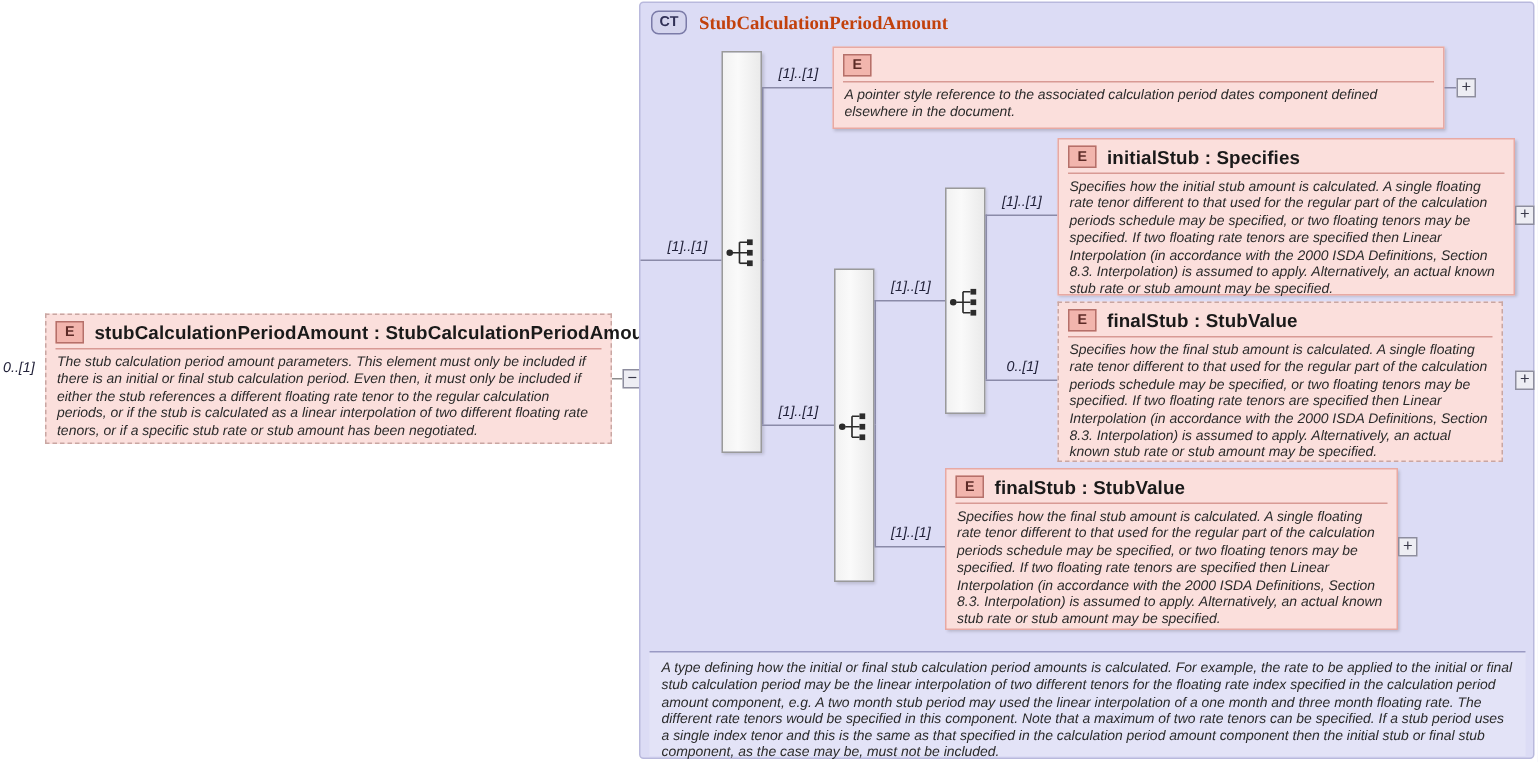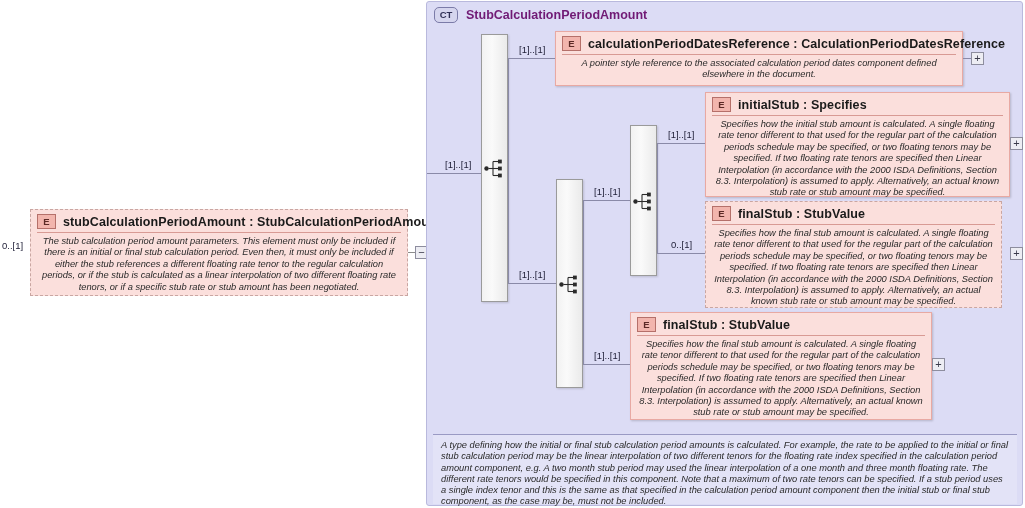--- a/index.html
+++ b/index.html
@@ -57,21 +57,21 @@
     height: 1px;
     background: #d89a94;
     margin: 0 6px;
   }
   .el-desc {
     padding: 3px 7px 5px 7px;
     font-size: 9.3px;
     line-height: 11.4px;
     font-style: italic;
     color: #2a2a2a;
-    text-align: center;
+    text-align: left;
   }
 
   
   #ct-container {
     position: absolute;
     left: 426px; top: 1px;
     width: 597px; height: 505px;
     background: #dcdcf5;
     border: 1px solid #b9b9dd;
     border-radius: 3px;
@@ -84,22 +84,23 @@
   .ct-badge {
     width: 24px; height: 16px;
     border: 1px solid #7b7ba8;
     border-radius: 5px;
     background: #d5d5ee;
     color: #2f2f55;
     font-size: 9.5px; font-weight: bold;
     line-height: 14px; text-align: center;
   }
   .ct-title {
-    font-size: 12.5px; font-weight: bold; color: #701a75;
+    font-size: 12.5px; font-weight: bold; color: #c2410c;
     white-space: nowrap;
+    font-family: Liberation Serif, serif;
   }
   #ct-desc {
     position: absolute;
     left: 6px; top: 432px;
     width: 584px; height: 70px;
     background: #e3e3f7;
     border-top: 1px solid #9a9ac4;
     padding: 5px 8px 4px 8px;
     font-size: 9.3px; line-height: 11.3px;
     font-style: italic; color: #2a2a2a;
@@ -119,20 +120,21 @@
 
   
   .ln-h { position: absolute; height: 1px; background: #8a8aa8; }
   .ln-v { position: absolute; width: 1px;  background: #8a8aa8; }
   .ln-h.gray { background: #8c8c8c; }
 
   
   .card {
     position: absolute;
     font-size: 9.5px;
+    font-style: italic;
     color: #22223a;
     white-space: nowrap;
     font-family: "Liberation Sans", sans-serif;
   }
 
   
   .expander {
     position: absolute;
     width: 13px; height: 13px;
     background: #ededf3;
@@ -236,21 +238,20 @@
     <div class="ln-v" style="left:230px; top:141px; height:57px;"></div>
     <div class="card" style="left:241px; top:127px;">[1]..[1]</div>
 
     <div class="ln-v" style="left:230px; top:198px; height:53px;"></div>
     <div class="ln-h" style="left:230px; top:251px; width:48px;"></div>
     <div class="card" style="left:244px; top:237px;">0..[1]</div>
 
     <div class="el-box" style="left:128px; top:29px; width:408px; height:55px;">
       <div class="el-head">
         <span class="el-badge">E</span>
-        <span class="el-title">calculationPeriodDatesReference : CalculationPeriodDatesReference</span>
       </div>
       <div class="el-sep"></div>
       <div class="el-desc">A pointer style reference to the associated calculation period dates component defined elsewhere in the document.</div>
     </div>
     <div class="ln-h" style="left:536px; top:56px; width:8px;"></div>
     <div class="expander" style="left:544px; top:50px;">+</div>
 
     <div class="el-box" style="left:278px; top:90px; width:305px; height:105px;">
       <div class="el-head">
         <span class="el-badge">E</span>

